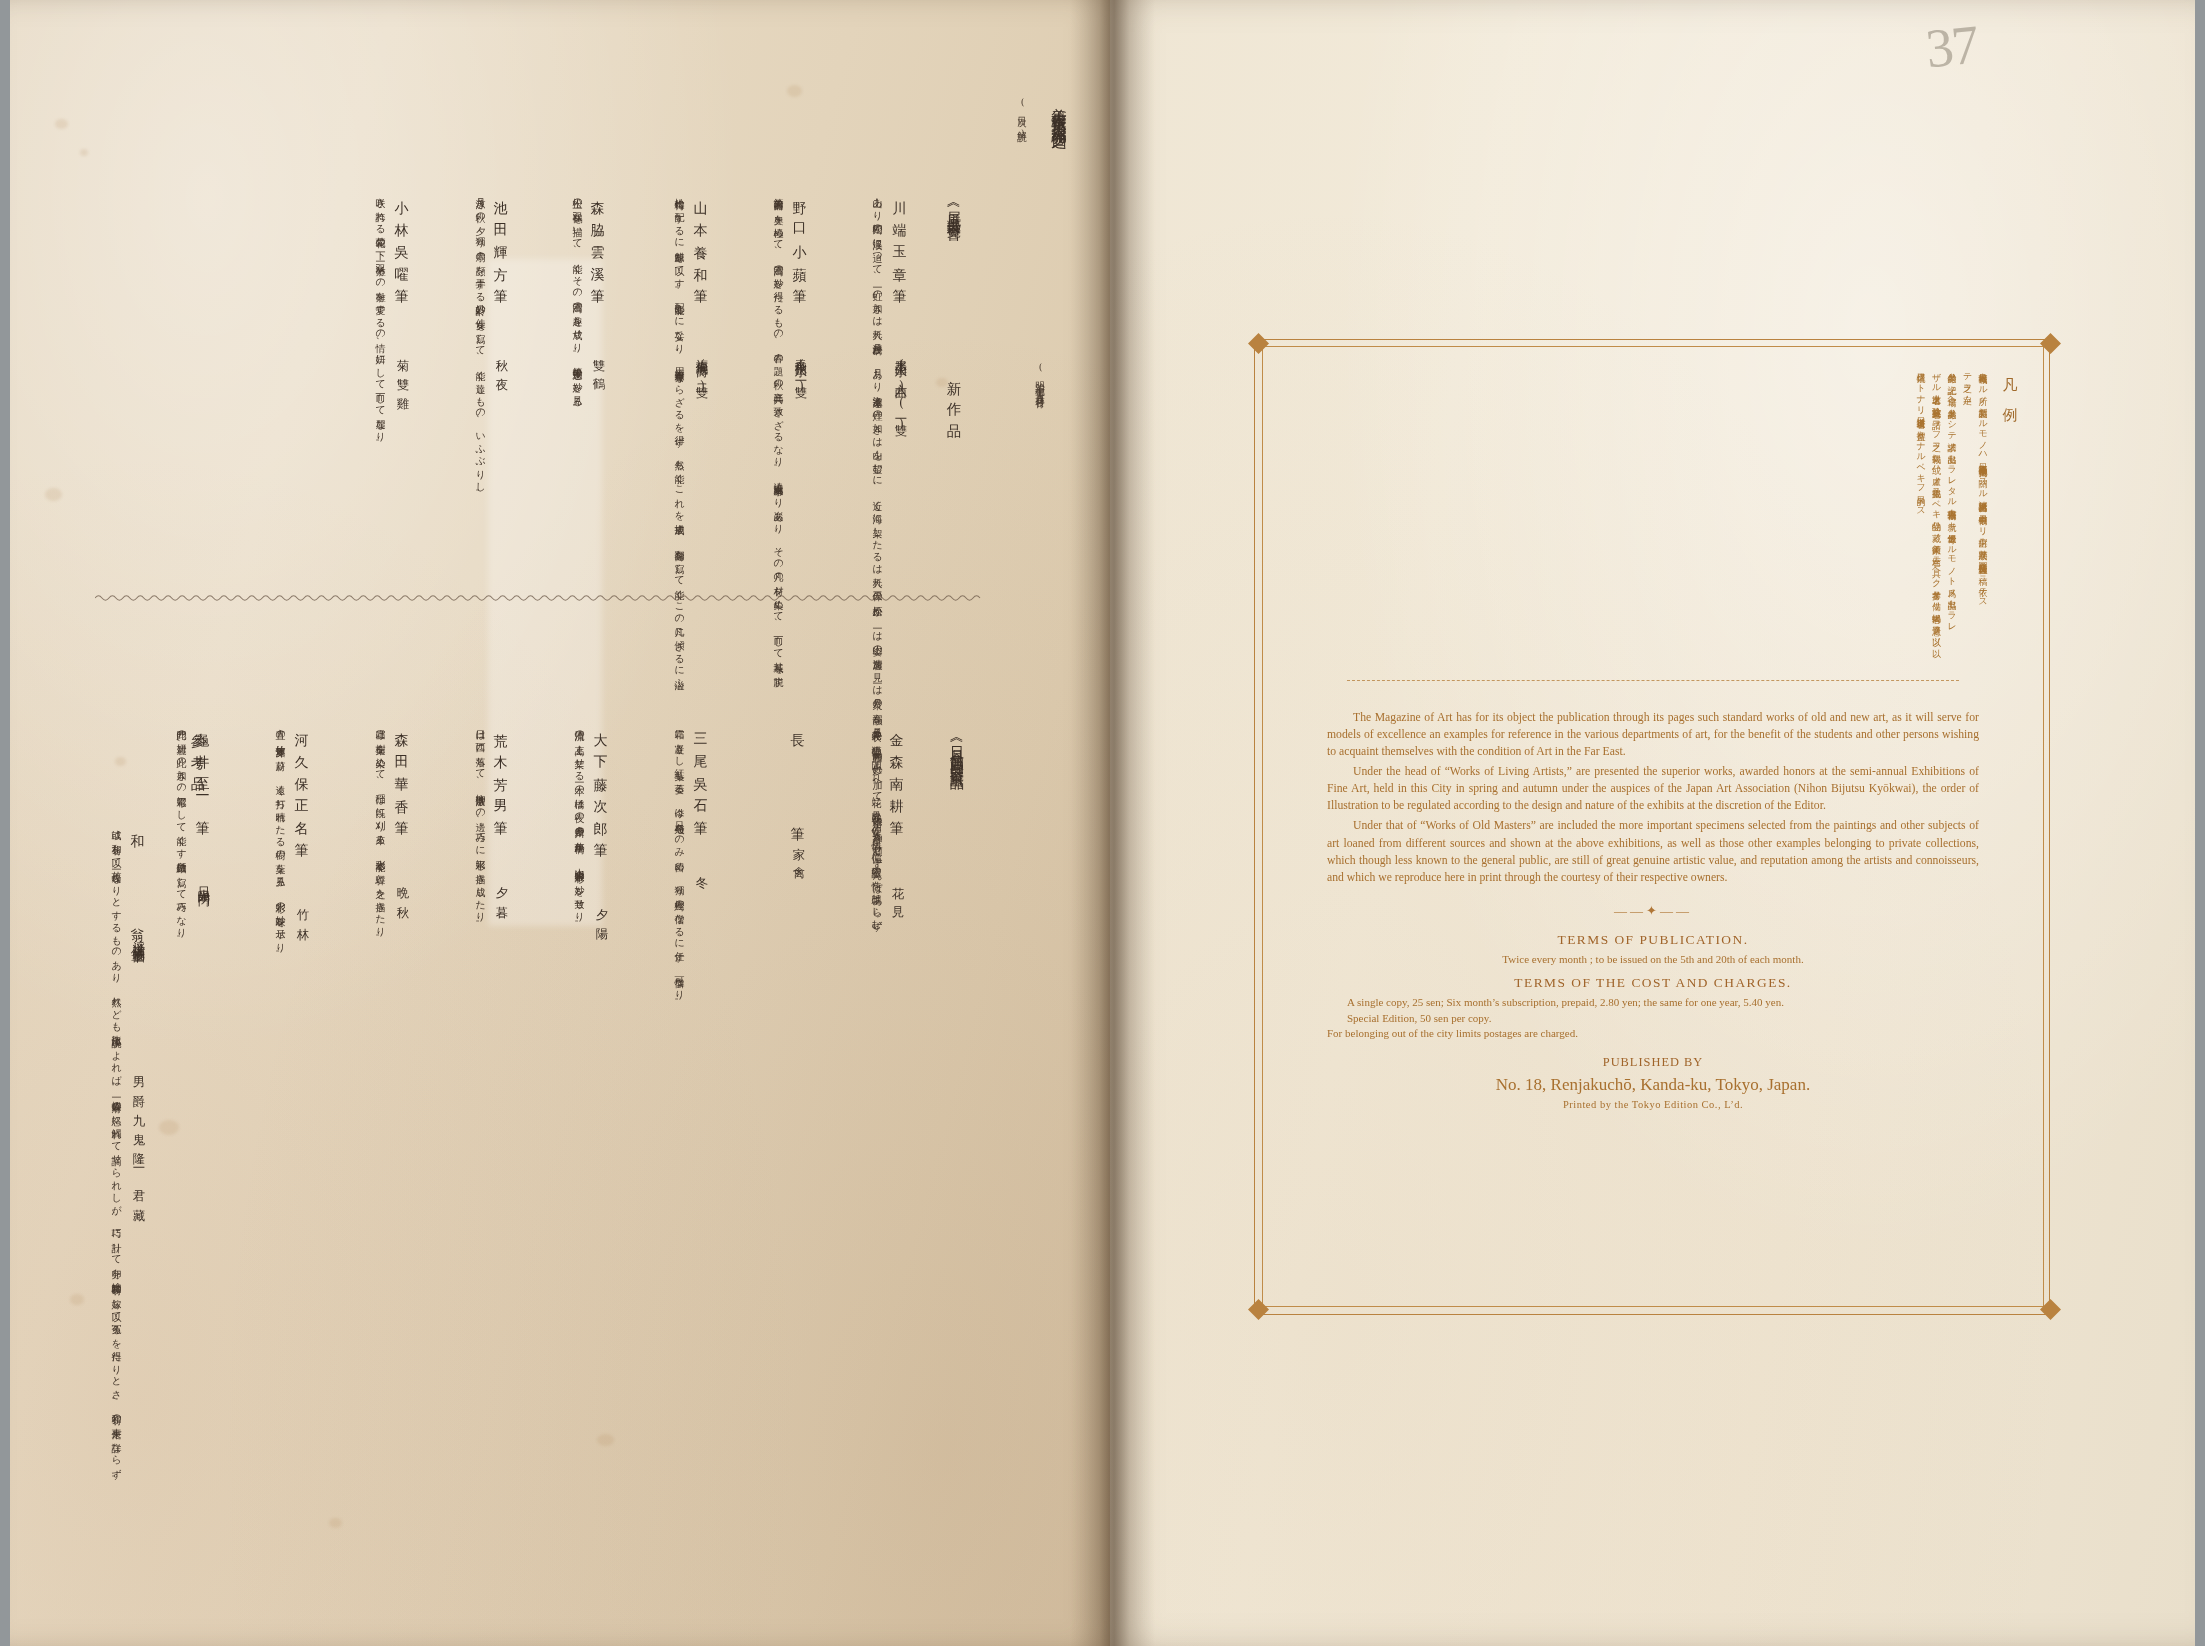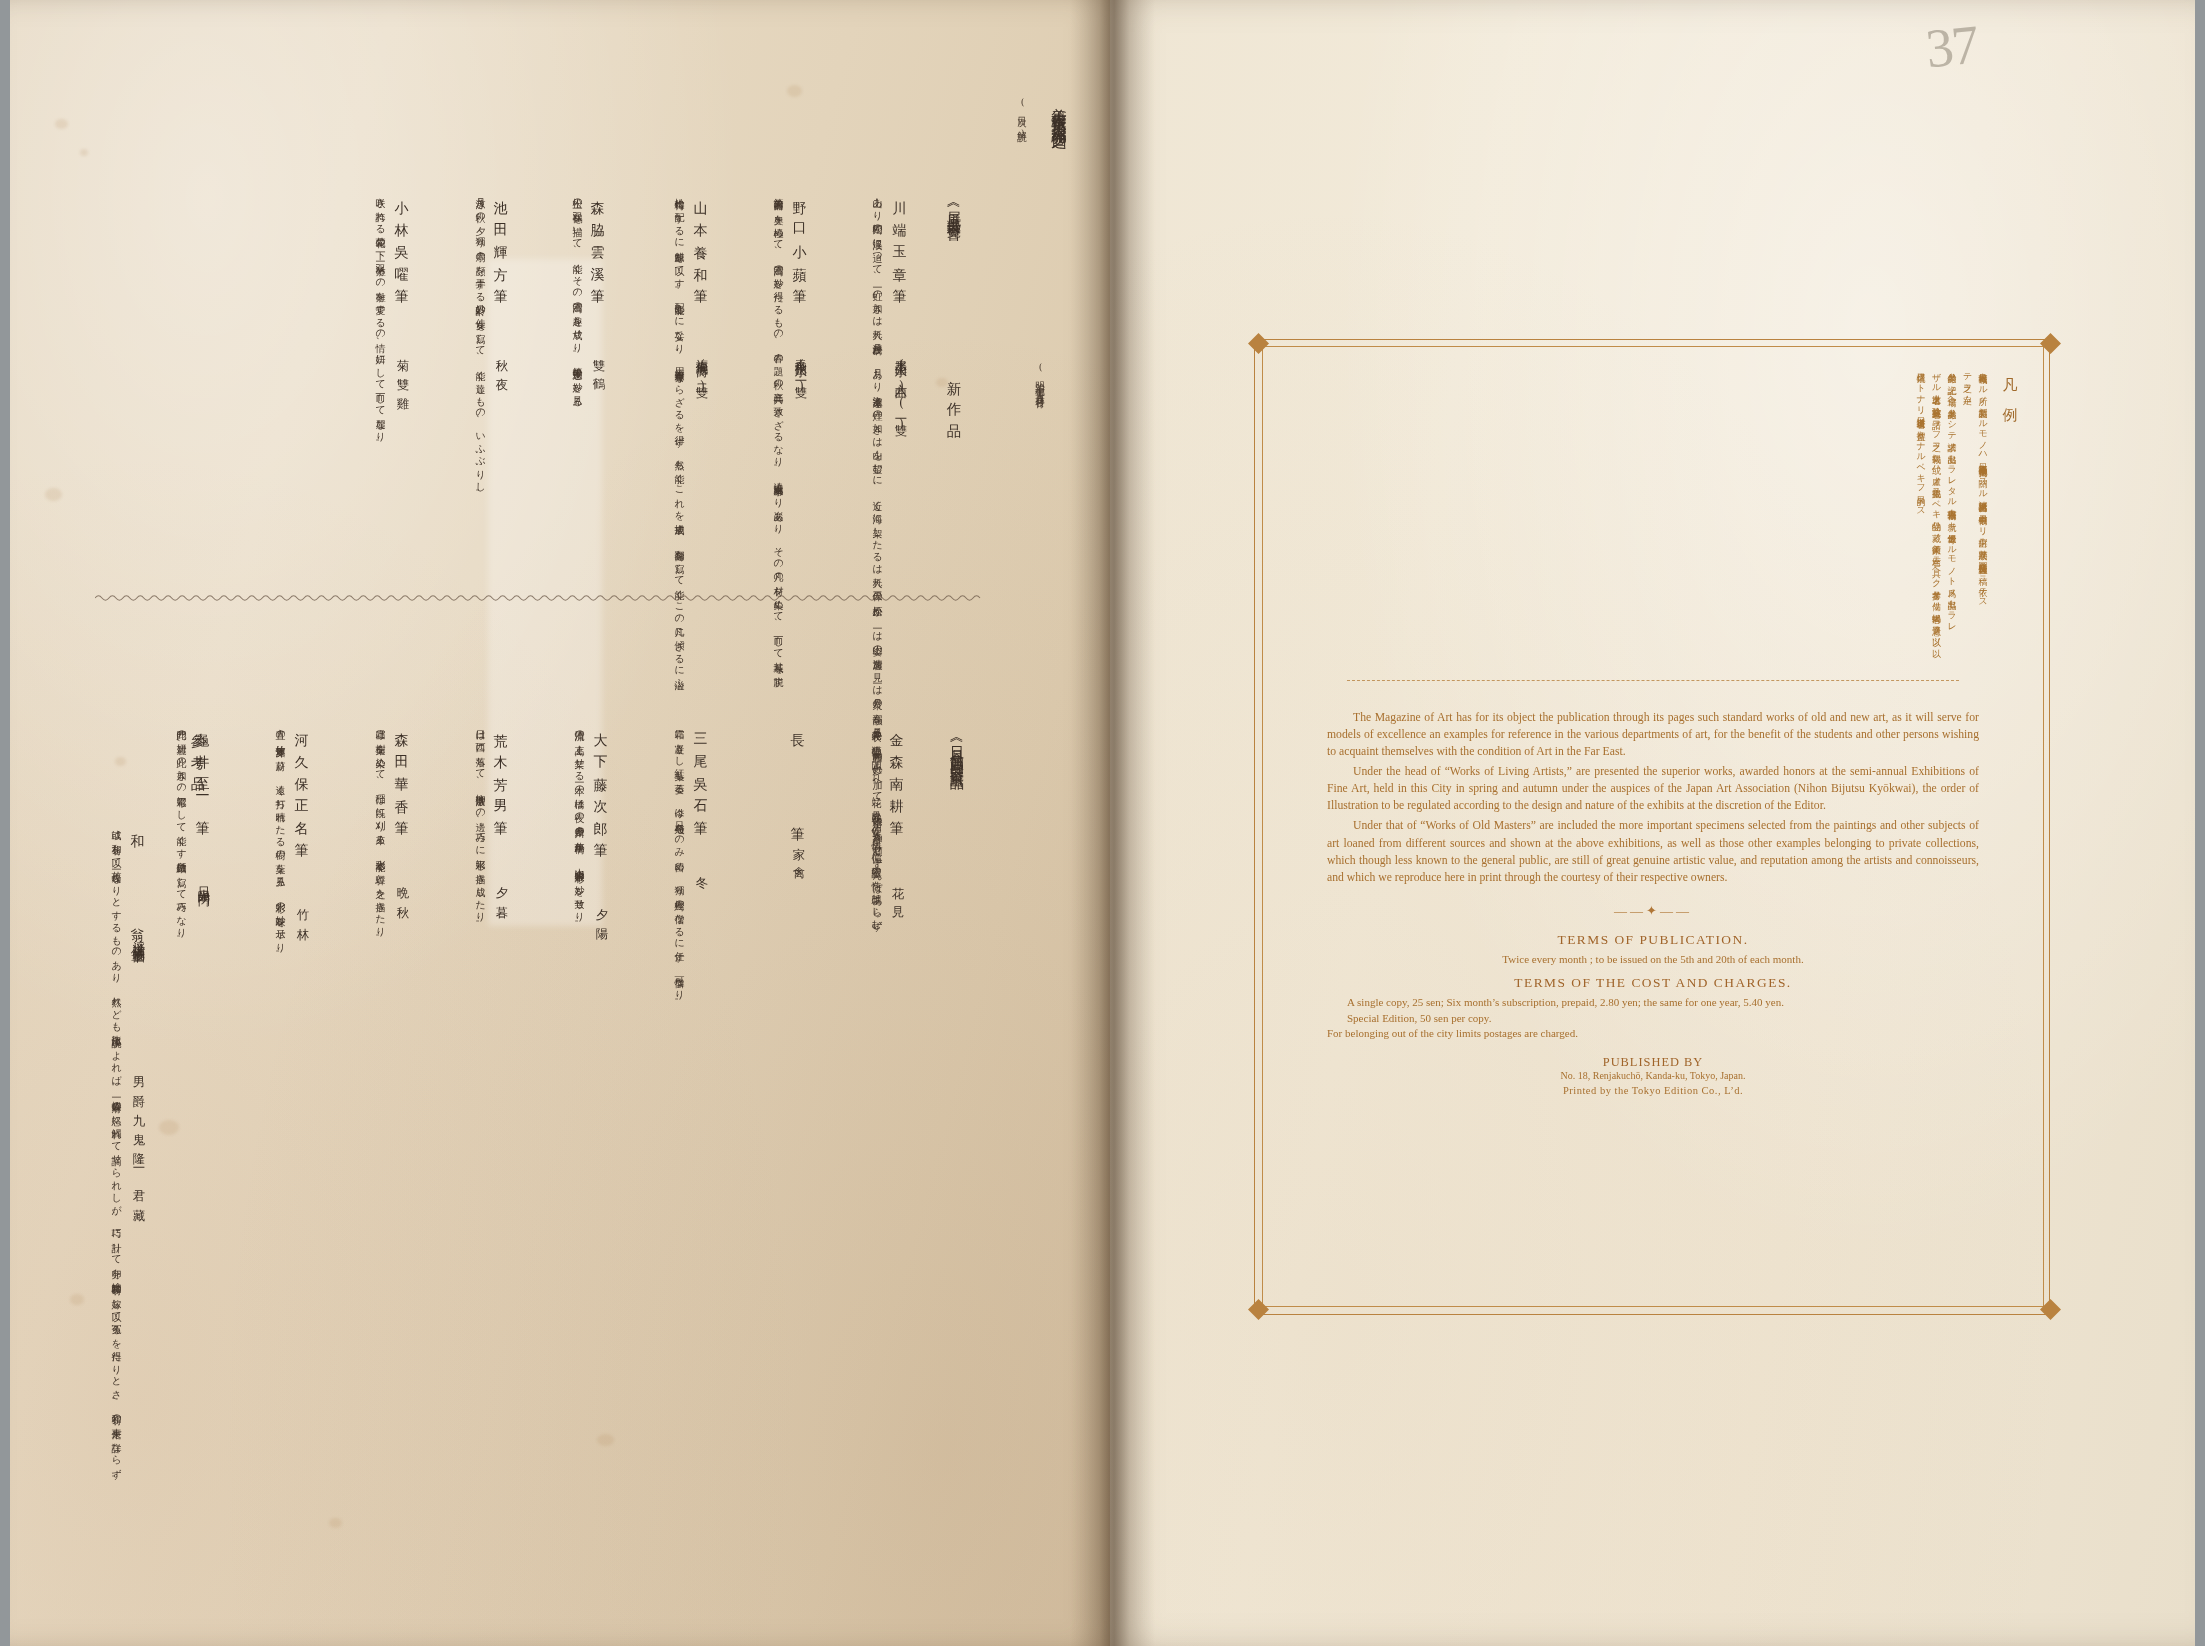--- a/index.html
+++ b/index.html
@@ -262,21 +262,22 @@
   .pub-name {
     text-align: center;
     font-size: 20px;
     letter-spacing: 2px;
     margin-top: 3px;
     font-family: "Liberation Serif", serif;
     color: #9c5f26;
   }
   .pub-addr {
     text-align: center;
-    font-size: 10px;
+    font-size: 17px;
+    margin-top: 5px;
     font-family: "Liberation Serif", serif;
     color: #a8702f;
   }
   .pub-printer {
     text-align: center;
     font-size: 10.5px;
     letter-spacing: 0.5px;
     margin-top: 4px;
     font-family: "Liberation Serif", serif;
     color: #a8702f;

